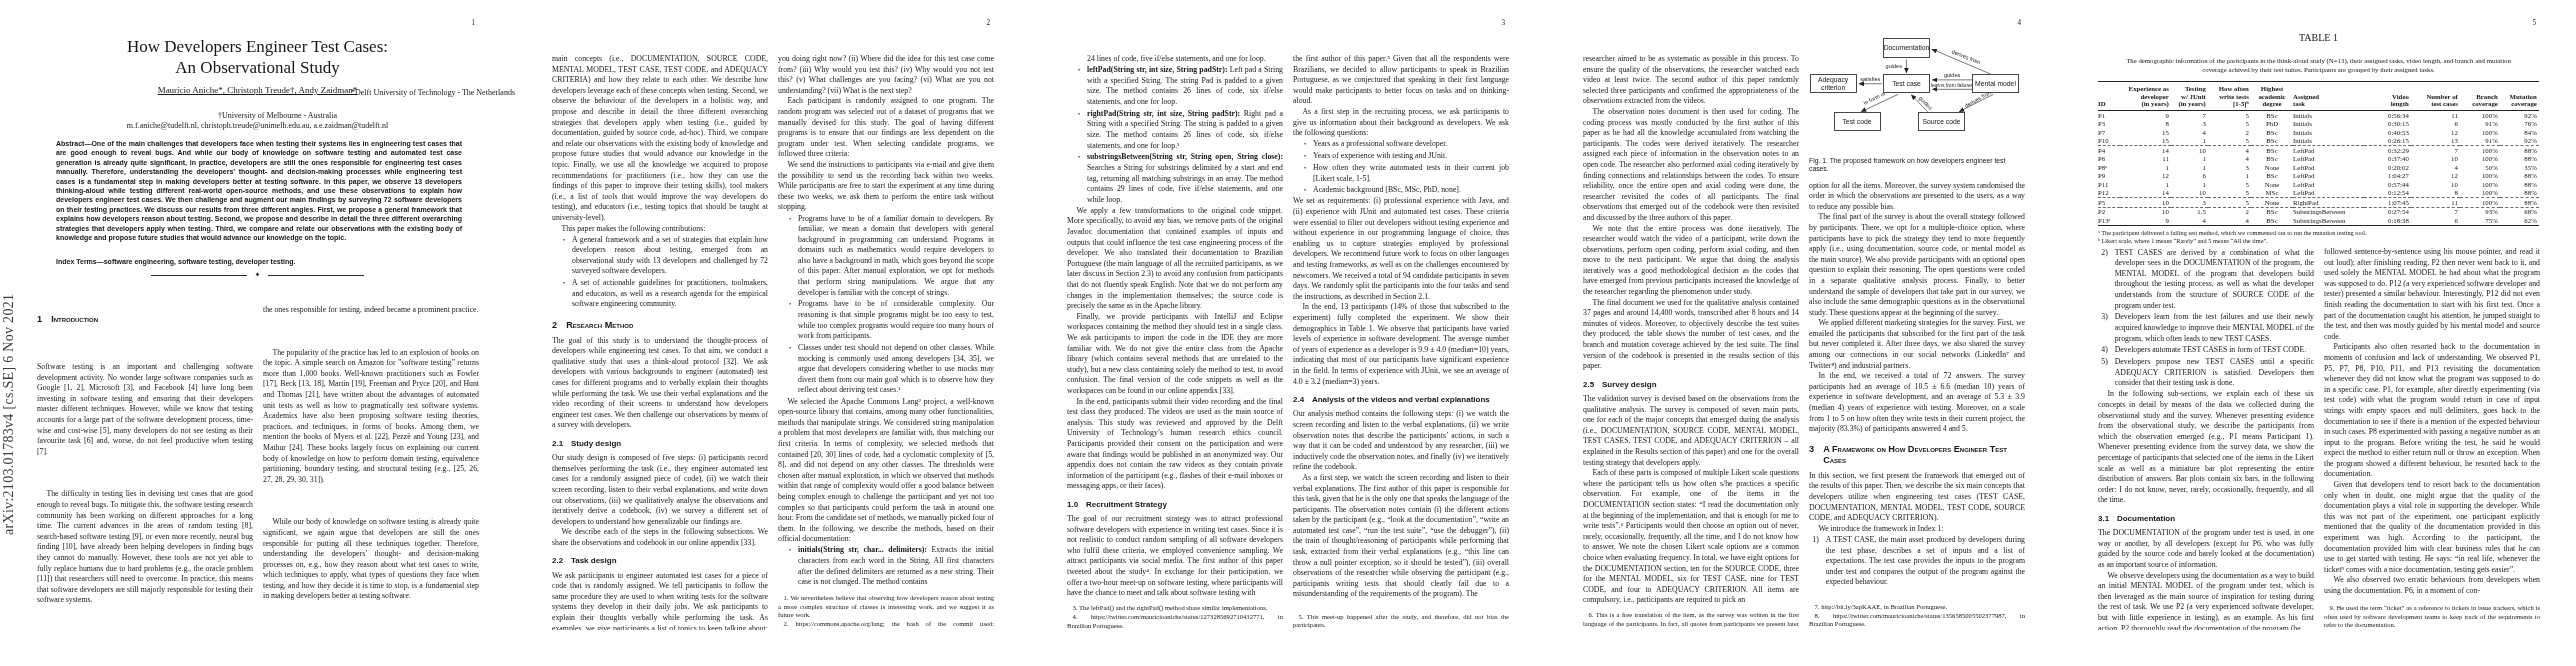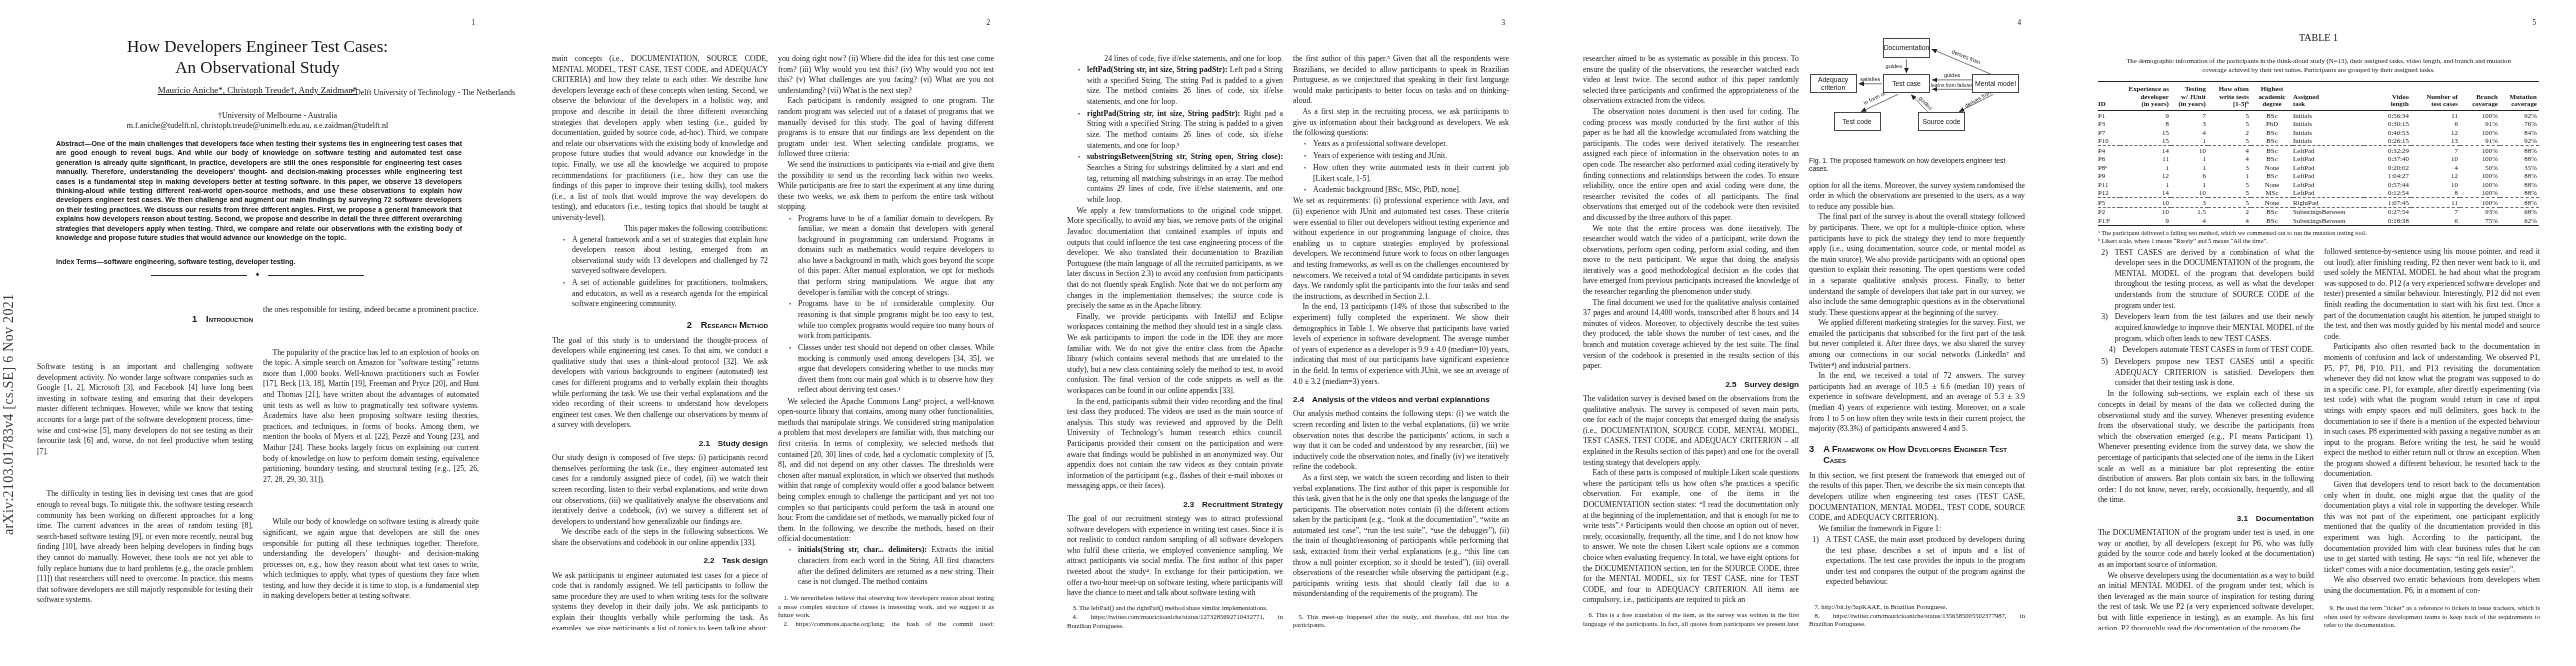--- a/index.html
+++ b/index.html
@@ -3,21 +3,21 @@
 <meta charset="utf-8">
 <style>
   html,body{margin:0;padding:0;background:#ffffff;}
   body{width:2576px;height:667px;position:relative;font-family:"Liberation Serif",serif;color:#161616;}
   .canvas{position:absolute;inset:0;}
   .page{position:absolute;top:0;width:515px;height:667px;background:#fff;overflow:hidden;}
   .pageno{position:absolute;top:19px;right:40px;font-size:7.2px;}
   
   .col{position:absolute;width:216px;display:flex;flex-direction:column;overflow:hidden;
        text-align:justify;font-size:7.8px;line-height:10.6px;}
-  .colL{left:37px;align-items:flex-end;} .colR{left:263px;}
+  .colL{left:37px;} .colR{left:263px;}
   #p1 .col{top:305px;height:323px;gap:32px;}
   #p2 .col,#p3 .col{top:54px;height:576px;}
   #p4 .colL{top:54px;height:576px;}
   #p4 .colR{top:33px;height:596px;}
   #p5 .col{top:247px;height:383px;}
   .p{margin:0;}
   .pi{text-indent:9.4px;}
   .bc{margin:0;padding-left:20px;}
   .bullet{position:relative;padding-left:20px;margin:0.6px 0;}
   .bullet .mk{position:absolute;left:11px;font-size:6.1px;}
@@ -153,21 +153,21 @@
     <div class="pageno">3</div>
     <div class="col colL">
         <p class="bc">24 lines of code, five if/else statements, and one for loop.</p>
         <div class="bullet"><span class="mk">•</span><span class="bt"><b>leftPad(String str, int size, String padStr):</b> Left pad a String with a specified String. The string Pad is padded to a given size. The method contains 26 lines of code, six if/else statements, and one for loop.</span></div>
         <div class="bullet"><span class="mk">•</span><span class="bt"><b>rightPad(String str, int size, String padStr):</b> Right pad a String with a specified String. The string is padded to a given size. The method contains 26 lines of code, six if/else statements, and one for loop.³</span></div>
         <div class="bullet"><span class="mk">•</span><span class="bt"><b>substringsBetween(String str, String open, String close):</b> Searches a String for substrings delimited by a start and end tag, returning all matching substrings in an array. The method contains 29 lines of code, five if/else statements, and one while loop.</span></div>
         <p class="p pi">We apply a few transformations to the original code snippet. More specifically, to avoid any bias, we remove parts of the original Javadoc documentation that contained examples of inputs and outputs that could influence the test case engineering process of the developer. We also translated their documentation to Brazilian Portuguese (the main language of all the recruited participants, as we later discuss in Section 2.3) to avoid any confusion from participants that do not fluently speak English. Note that we do not perform any changes in the implementation themselves; the source code is precisely the same as in the Apache library.</p>
         <p class="p pi">Finally, we provide participants with IntelliJ and Eclipse workspaces containing the method they should test in a single class. We ask participants to import the code in the IDE they are more familiar with. We do not give the entire class from the Apache library (which contains several methods that are unrelated to the study), but a new class containing solely the method to test, to avoid confusion. The final version of the code snippets as well as the workspaces can be found in our online appendix [33].</p>
         <p class="p pi">In the end, participants submit their video recording and the final test class they produced. The videos are used as the main source of analysis. This study was reviewed and approved by the Delft University of Technology’s human research ethics council. Participants provided their consent on the participation and were aware that findings would be published in an anonymized way. Our appendix does not contain the raw videos as they contain private information of the participant (e.g., flashes of their e-mail inboxes or messaging apps, or their faces).</p>
         <div class="h2">
-          <span class="h2num">2.3</span>
+          <span class="h2num">1.0</span>
           <span class="h2t">Recruitment Strategy</span>
         </div>
         <p class="p">The goal of our recruitment strategy was to attract professional software developers with experience in writing test cases. Since it is not realistic to conduct random sampling of all software developers who fulfil these criteria, we employed convenience sampling. We attract participants via social media. The first author of this paper tweeted about the study⁴. In exchange for their participation, we offer a two-hour meet-up on software testing, where participants will have the chance to meet and talk about software testing with</p>
         <div class="fnotes">
           <p class="fn">3. The leftPad() and the rightPad() method share similar implementations.</p>
           <p class="fn">4. https://twitter.com/mauricioaniche/status/1273285692710432771, in Brazilian Portuguese.</p>
         </div>
       </div>
     <div class="col colR">
         <p class="p">the first author of this paper.⁵ Given that all the respondents were Brazilians, we decided to allow participants to speak in Brazilian Portuguese, as we conjectured that speaking in their first language would make participants to better focus on tasks and on thinking-aloud.</p>
@@ -242,21 +242,21 @@
       <div class="figcap">Fig. 1. The proposed framework on how developers engineer test cases.</div>
       <p class="p">option for all the items. Moreover, the survey system randomised the order in which the observations are presented to the users, as a way to reduce any possible bias.</p>
         <p class="p pi">The final part of the survey is about the overall strategy followed by participants. There, we opt for a multiple-choice option, where participants have to pick the strategy they tend to more frequently apply (i.e., using documentation, source code, or mental model as the main source). We also provide participants with an optional open question to explain their reasoning. The open questions were coded in a separate qualitative analysis process. Finally, to better understand the sample of developers that take part in our survey, we also include the same demographic questions as in the observational study. These questions appear at the beginning of the survey.</p>
         <p class="p pi">We applied different marketing strategies for the survey. First, we emailed the participants that subscribed for the first part of the task but never completed it. After three days, we also shared the survey among our connections in our social networks (LinkedIn⁷ and Twitter⁸) and industrial partners.</p>
         <p class="p pi">In the end, we received a total of 72 answers. The survey participants had an average of 10.5 ± 6.6 (median 10) years of experience in software development, and an average of 5.3 ± 3.9 (median 4) years of experience with testing. Moreover, on a scale from 1 to 5 on how often they write tests in their current project, the majority (83.3%) of participants answered 4 and 5.</p>
         <div class="h1">
           <span class="h1num">3</span>
           <span class="h1t">A Framework on How Developers Engineer Test Cases</span>
         </div>
         <p class="p">In this section, we first present the framework that emerged out of the results of this paper. Then, we describe the six main concepts that developers utilize when engineering test cases (TEST CASE, DOCUMENTATION, MENTAL MODEL, TEST CODE, SOURCE CODE, and ADEQUACY CRITERION).</p>
-        <p class="p pi">We familiar the framework in Figure 1:</p>
+        <p class="p pi">We introduce the framework in Index 1:</p>
         <div class="nitem"><span class="nn">1)</span><span class="nt">A TEST CASE, the main asset produced by developers during the test phase, describes a set of inputs and a list of expectations. The test case provides the inputs to the program under test and compares the output of the program against the expected behaviour.</span></div>
         <div class="fnotes">
           <p class="fn">7. http://bit.ly/3apKAAE, in Brazilian Portuguese.</p>
           <p class="fn">8. https://twitter.com/mauricioaniche/status/1356585005502377987, in Brazilian Portuguese.</p>
         </div>
     </div>
   </div>
 
   <div class="page" id="p5" style="left:2061px">
     <div class="pageno">5</div>

